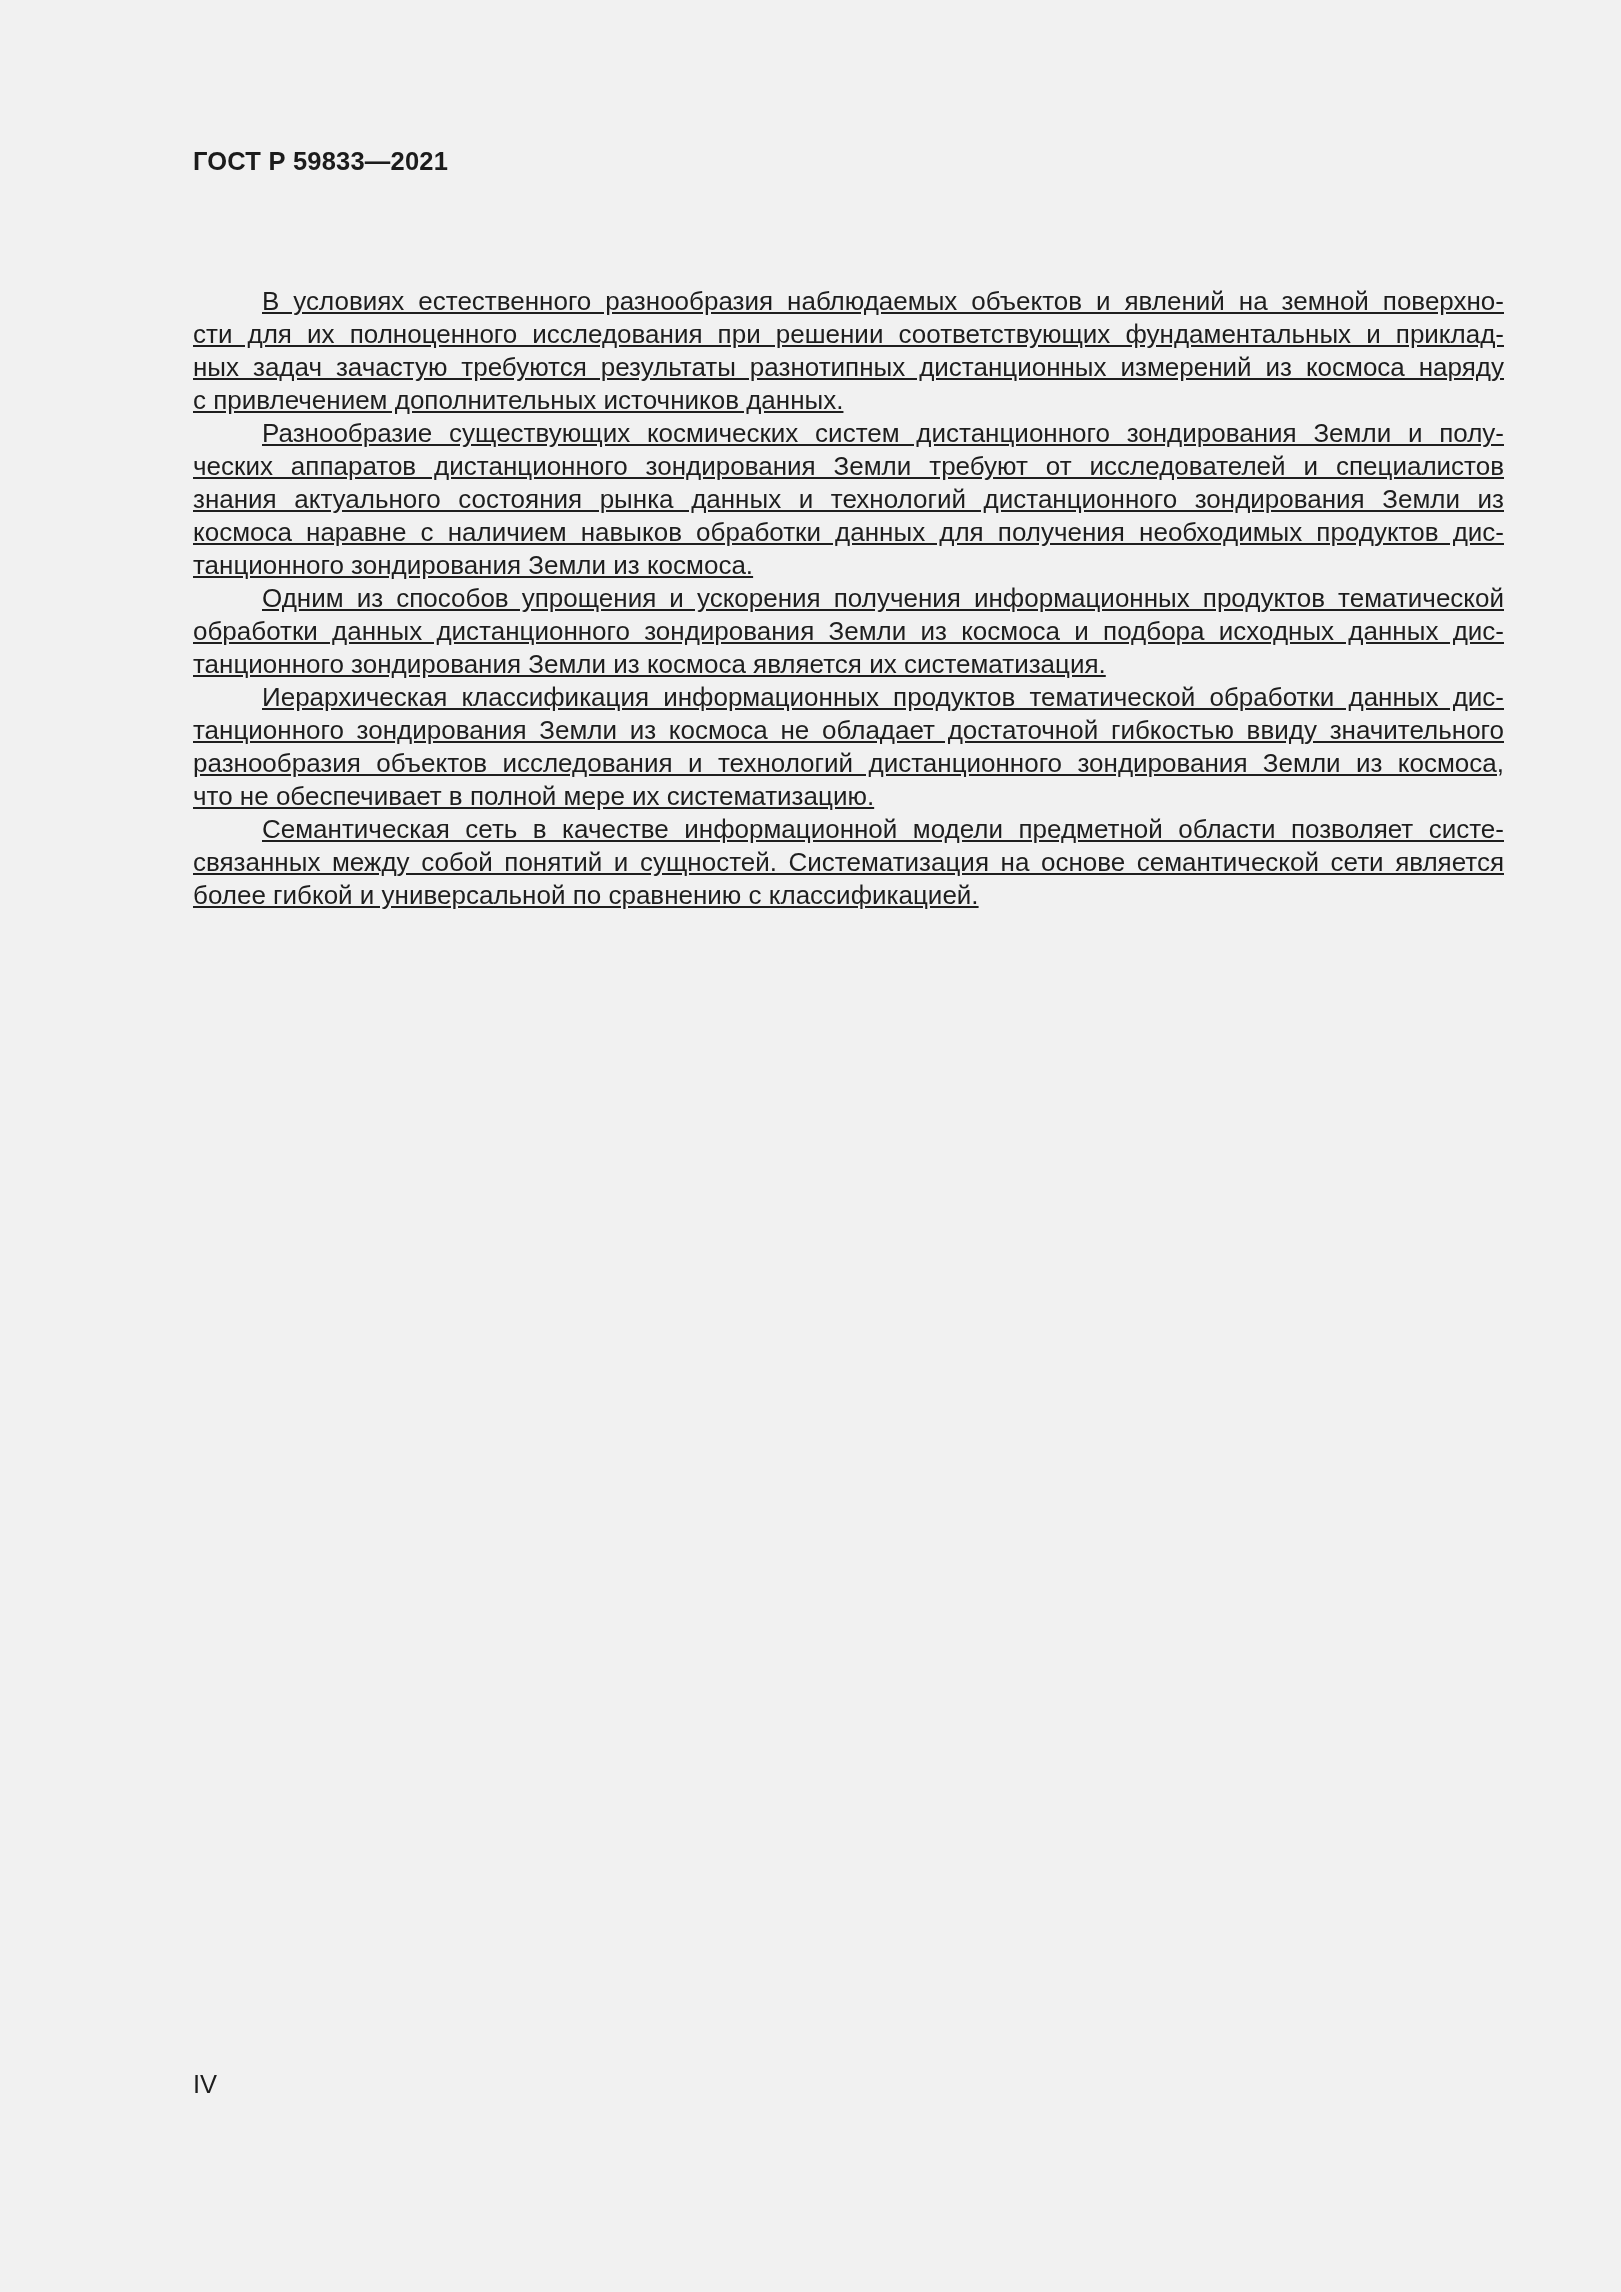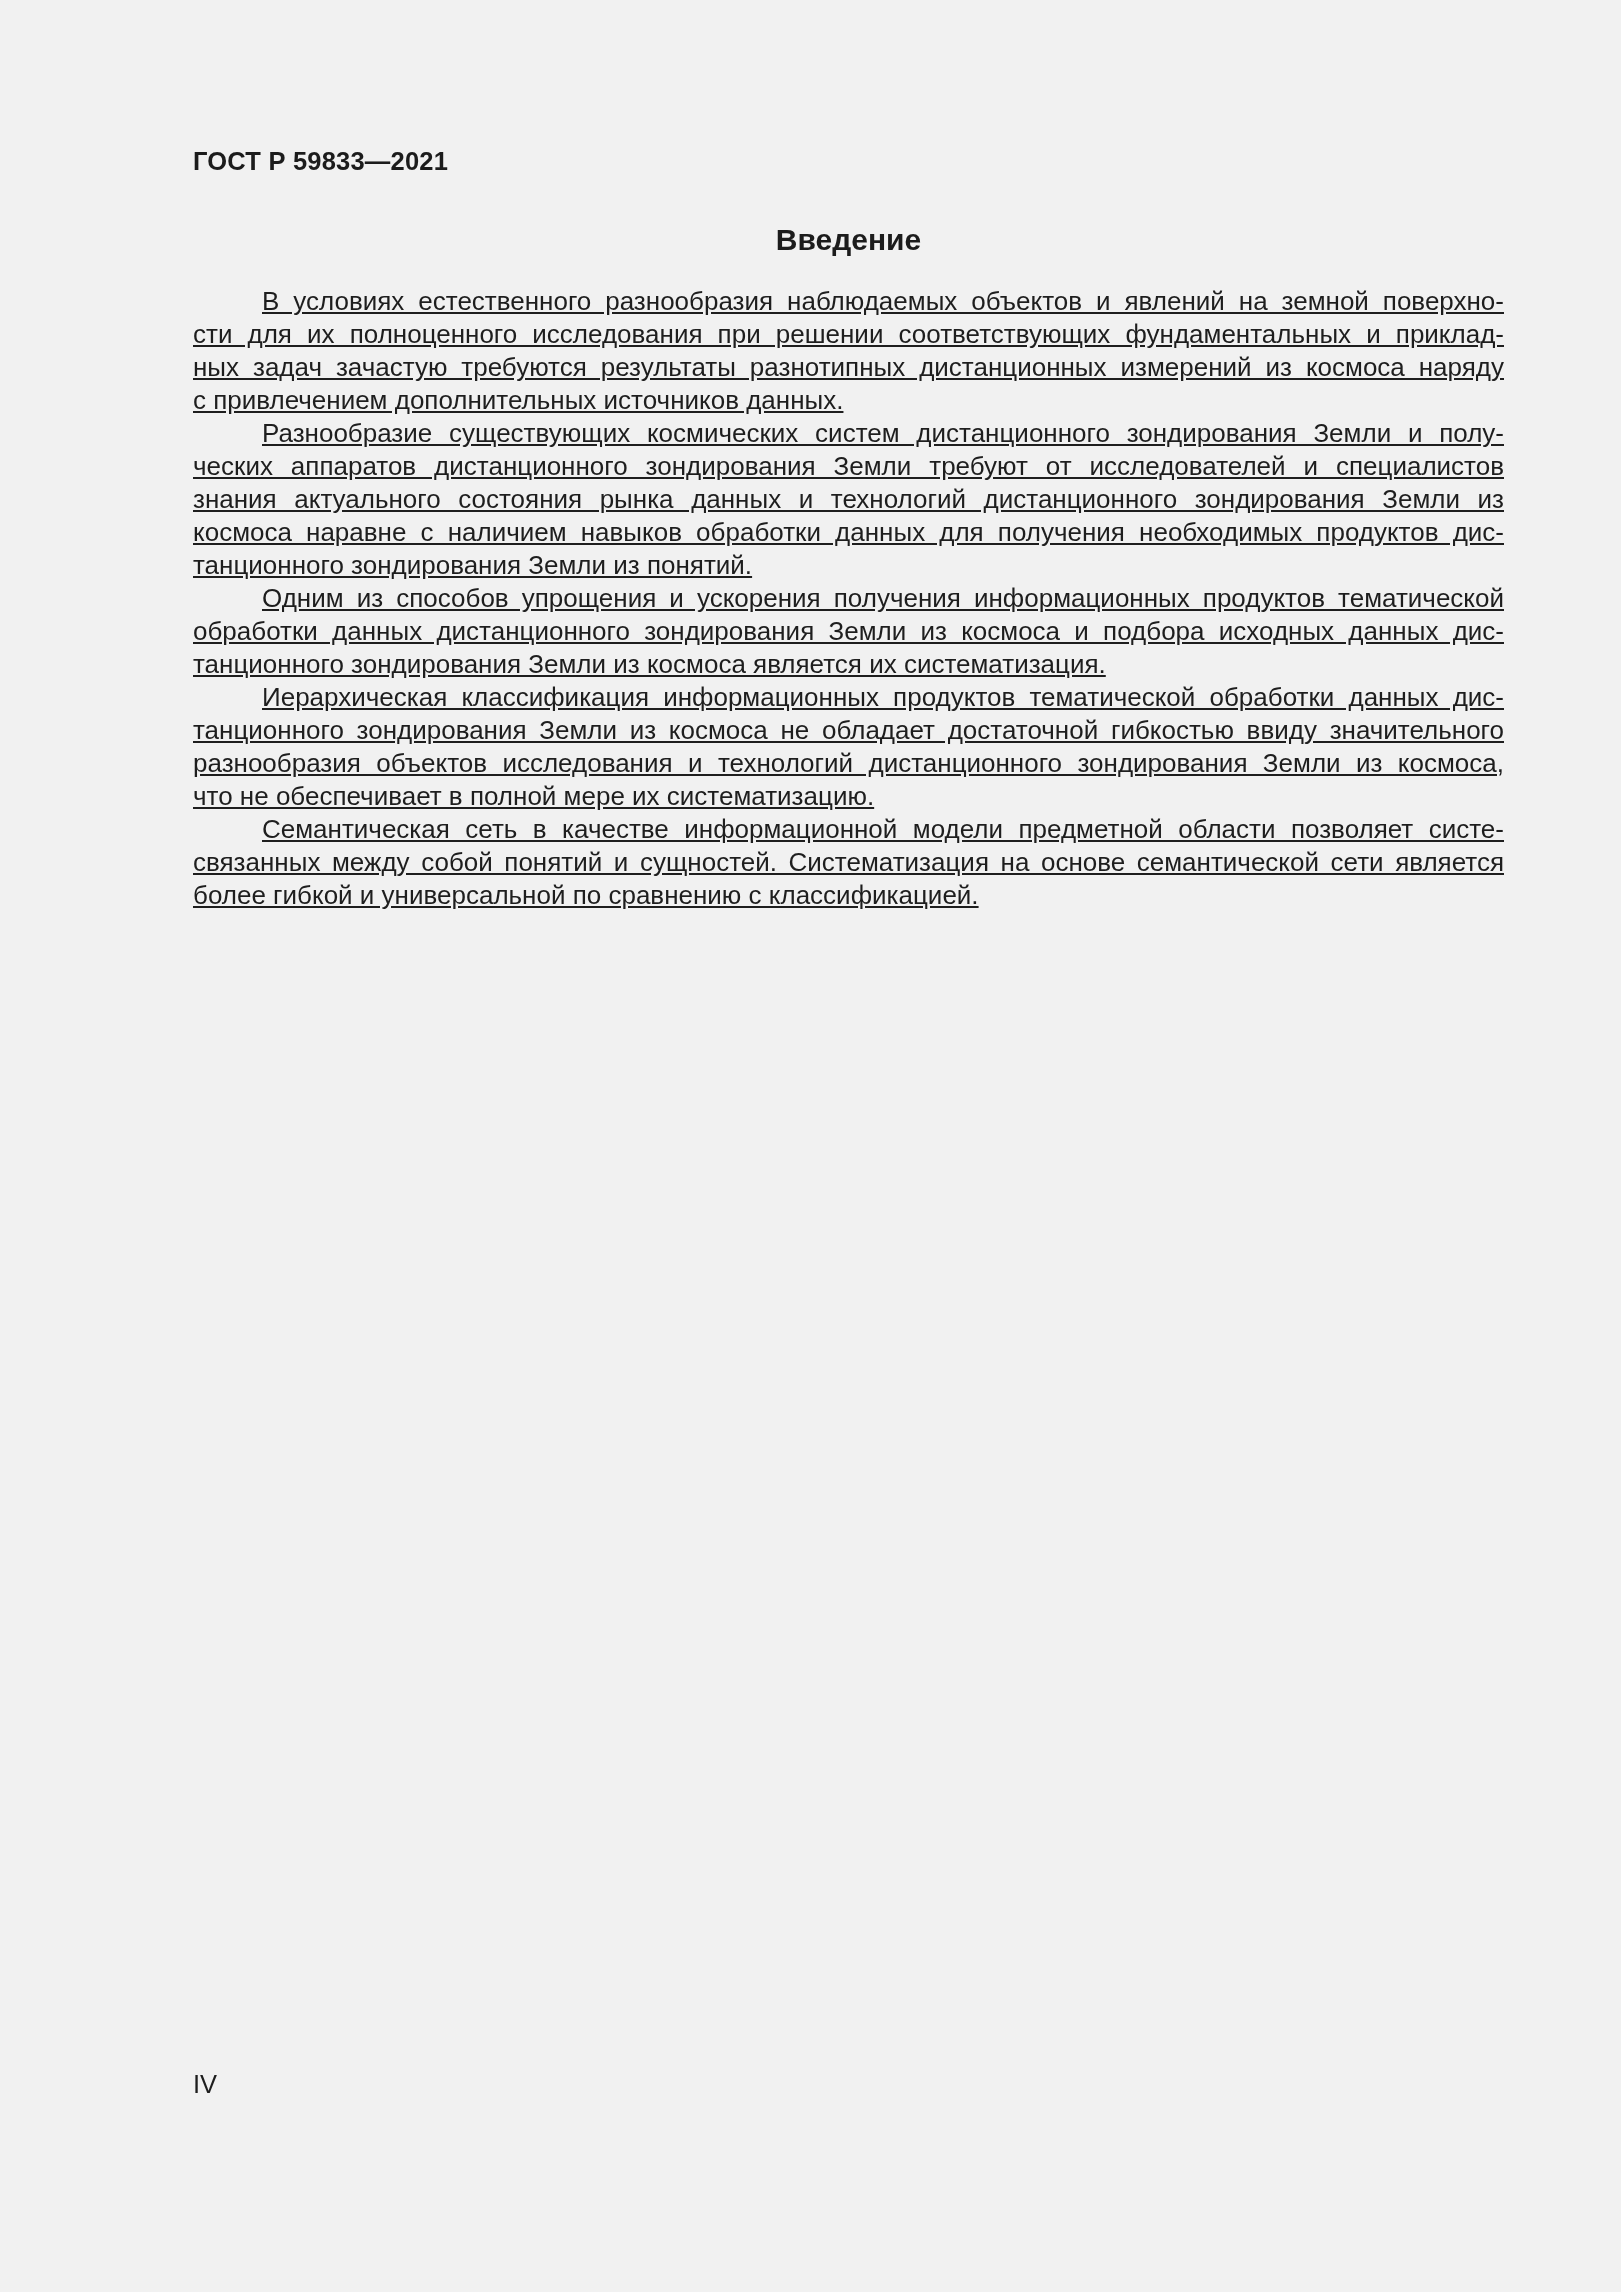--- a/index.html
+++ b/index.html
@@ -74,37 +74,36 @@
       text-align: center;
     }
   </style>
 </head>
 <body>
 
 <div class="page">
 
   <div class="doc-header">ГОСТ Р 59833—2021</div>
 
-  <div class="section-title">Введение</div>
 
   <div class="body-text">
 
     <div>
       <span class="line first" style="white-space: normal;">В условиях естественного разнообразия наблюдаемых объектов и явлений на земной поверхно-</span>
       <span class="line" style="white-space: normal;">сти для их полноценного исследования при решении соответствующих фундаментальных и приклад-</span>
       <span class="line" style="white-space: normal;">ных задач зачастую требуются результаты разнотипных дистанционных измерений из космоса наряду</span>
       <span class="line last" style="white-space: normal;">с привлечением дополнительных источников данных.</span>
     </div>
 
     <div>
       <span class="line first" style="white-space: normal;">Разнообразие существующих космических систем дистанционного зондирования Земли и полу-</span>
       <span class="line" style="white-space: normal;">ческих аппаратов дистанционного зондирования Земли требуют от исследователей и специалистов</span>
       <span class="line" style="white-space: normal;">знания актуального состояния рынка данных и технологий дистанционного зондирования Земли из</span>
       <span class="line" style="white-space: normal;">космоса наравне с наличием навыков обработки данных для получения необходимых продуктов дис-</span>
-      <span class="line last" style="white-space: normal;">танционного зондирования Земли из понятий.</span>
+      <span class="line last" style="white-space: normal;">танционного зондирования Земли из космоса.</span>
     </div>
 
     <div>
       <span class="line first" style="white-space: normal;">Одним из способов упрощения и ускорения получения информационных продуктов тематической</span>
       <span class="line" style="white-space: normal;">обработки данных дистанционного зондирования Земли из космоса и подбора исходных данных дис-</span>
       <span class="line last" style="white-space: normal;">танционного зондирования Земли из космоса является их систематизация.</span>
     </div>
 
     <div>
       <span class="line first" style="white-space: normal;">Иерархическая классификация информационных продуктов тематической обработки данных дис-</span>

